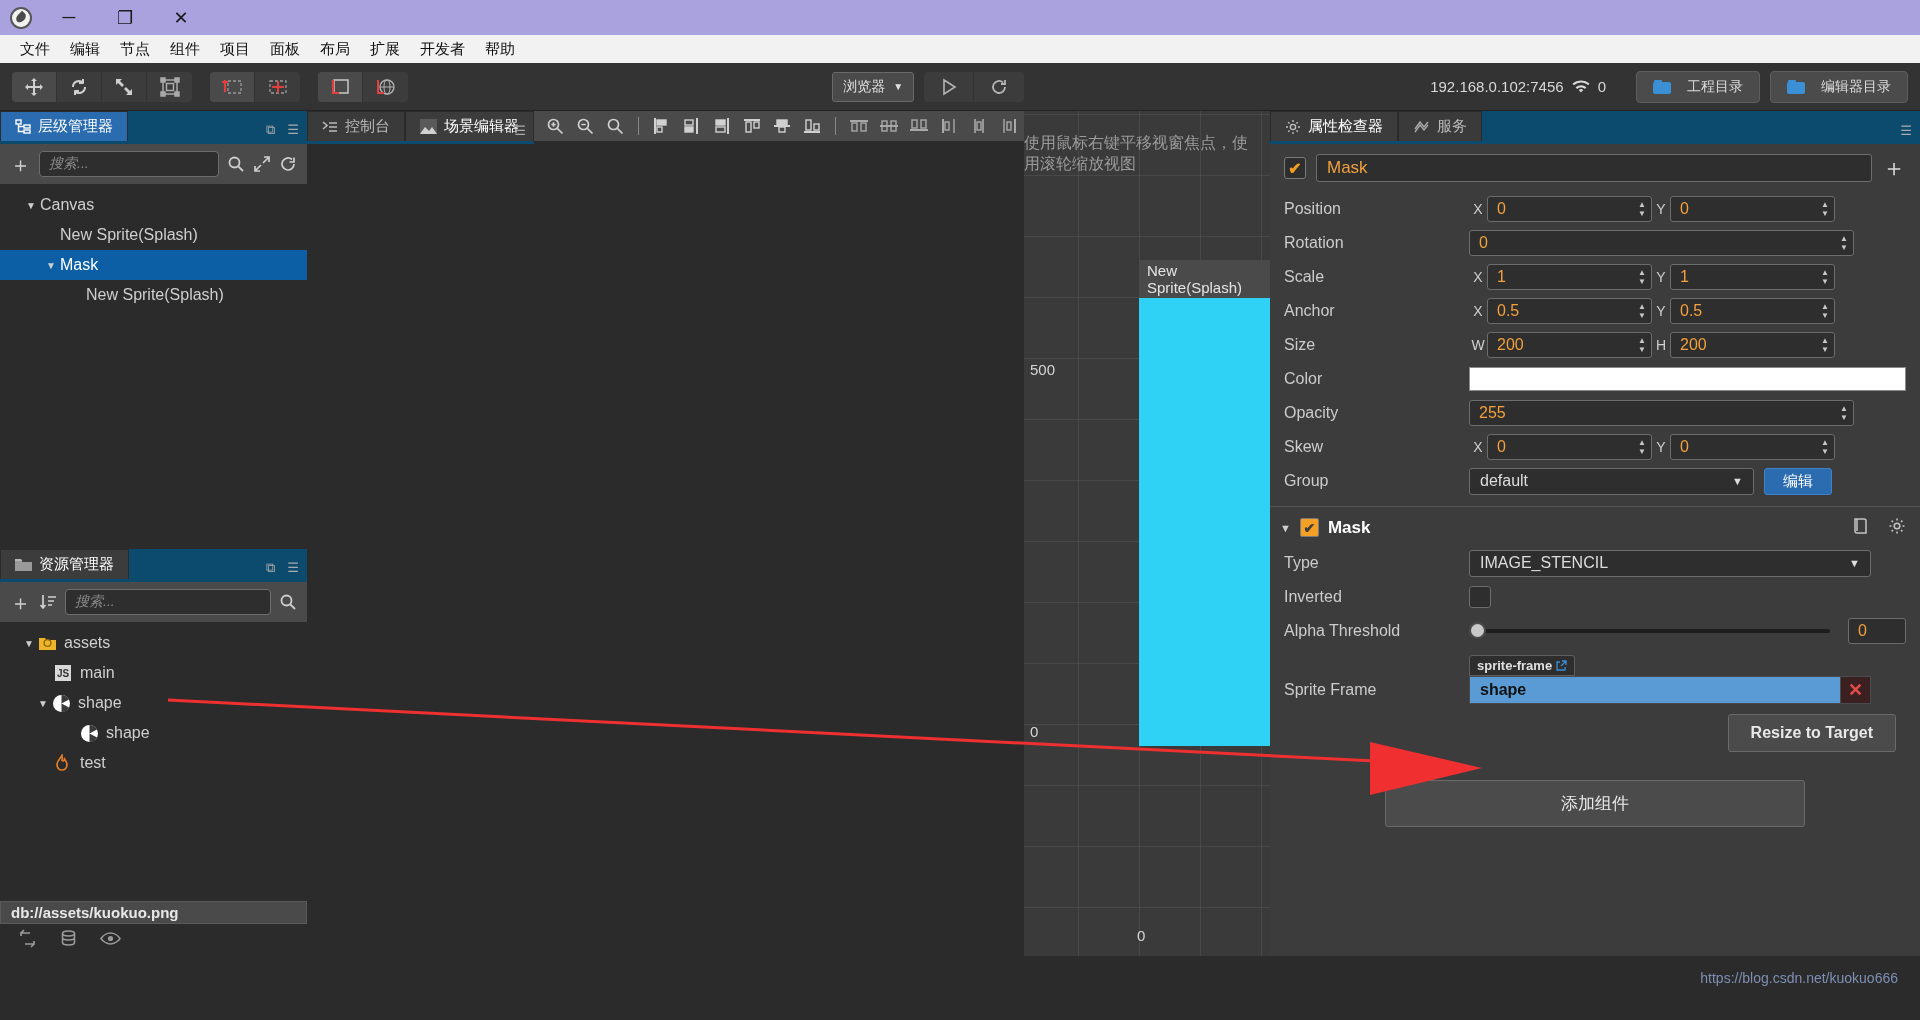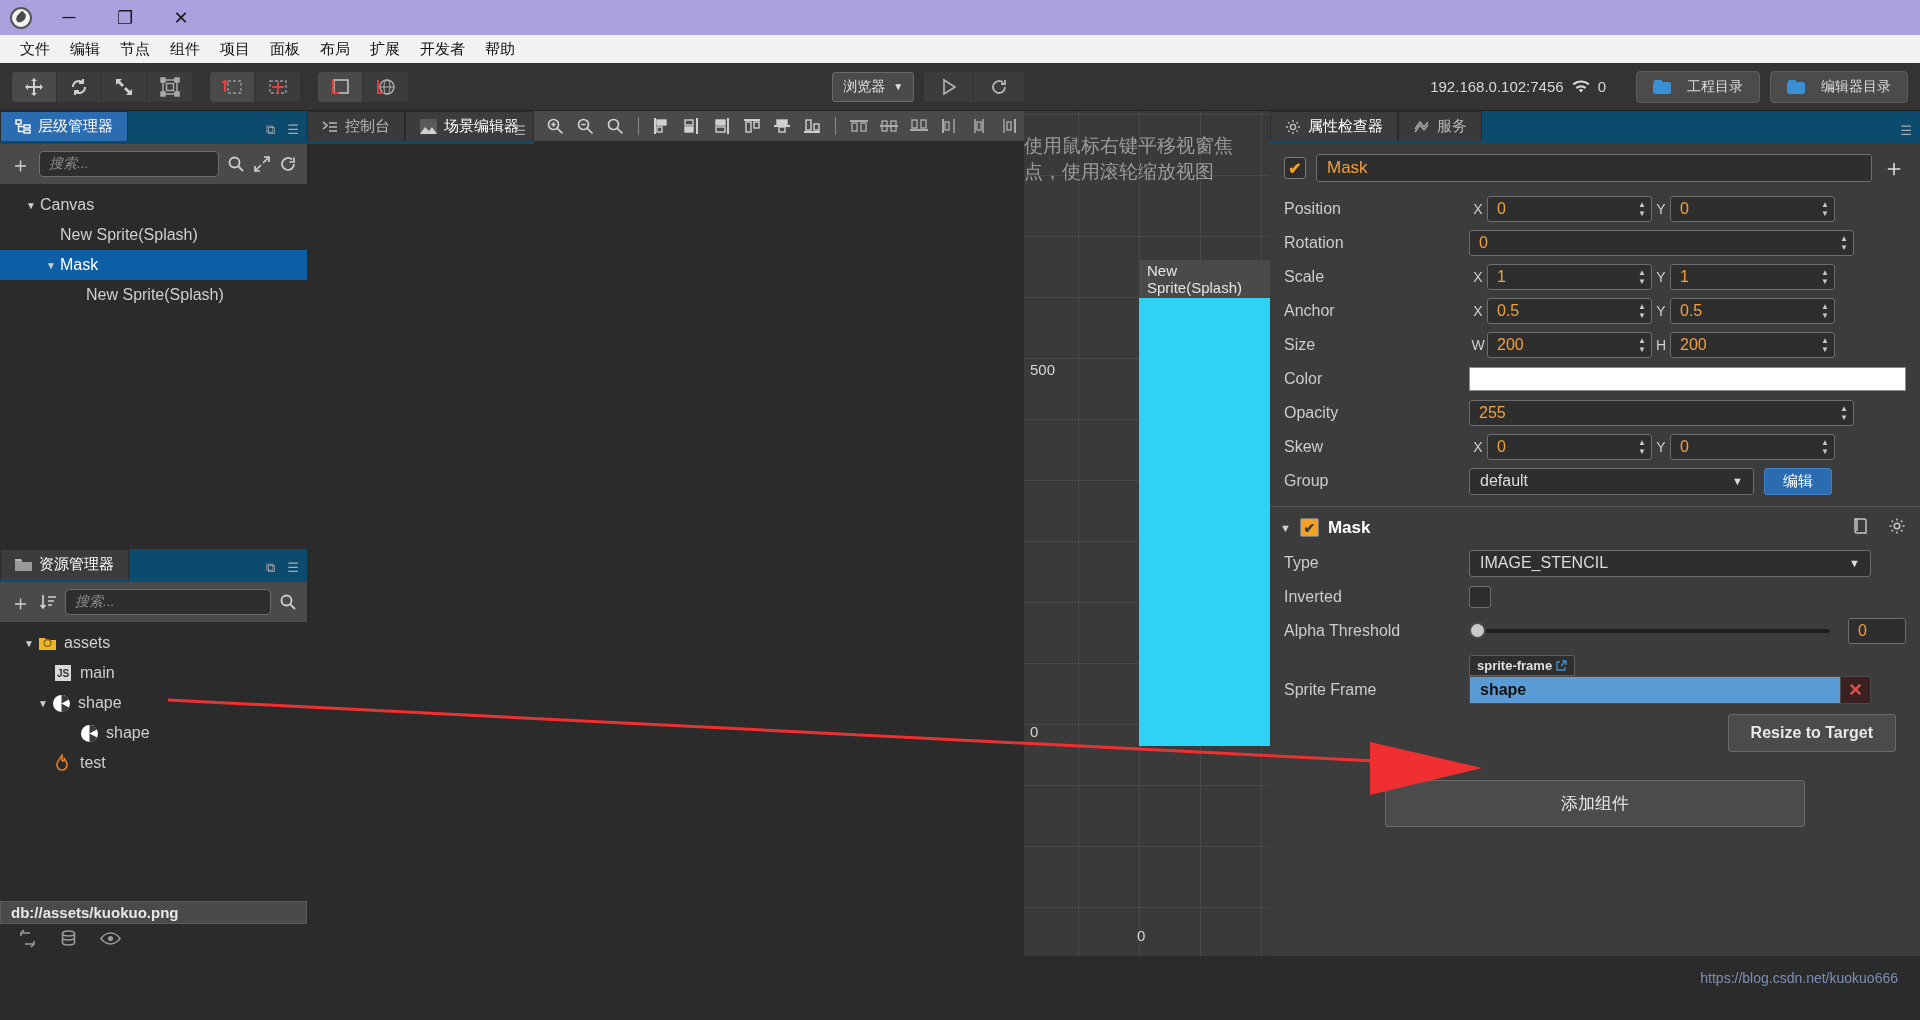--- a/index.html
+++ b/index.html
@@ -98,21 +98,21 @@
   .asep { width:1px;height:18px;background:#888;margin:0 8px;}
   #scene-wrap { flex:1; position:relative; background:#3a3a3a; overflow:hidden; }
   #scene-grid {
     position:absolute; inset:0;
     background-image:
       linear-gradient(to right, rgba(255,255,255,.07) 1px, transparent 1px),
       linear-gradient(to bottom, rgba(255,255,255,.07) 1px, transparent 1px);
     background-size:61px 61px;
     background-position:-7px 3px;
   }
-  #scene-hint { position:absolute; right:18px; top:22px; color:#9b9b9b; font-size:19px; }
+  #scene-hint { position:absolute; right:18px; top:22px; color:#9b9b9b; font-size:16px; }
   #canvas-rect { position:absolute; left:115px; top:175px; width:697px; height:460px; background:#2fd2f5; }
   #ruler-left { position:absolute; left:0; top:0; bottom:30px; width:48px; }
   .rl { position:absolute; left:6px; color:#d6d6d6; font-size:15px;}
   #ruler-bottom { position:absolute; left:0; right:0; bottom:5px; height:24px;}
   .rb { position:absolute; color:#d6d6d6; font-size:15px;}
   #sprite-label { position:absolute; left:115px; top:149px; background:#4a4a4a; color:#e4e4e4;
      font-size:15px; padding:2px 8px; }
   #gizmo-box { position:absolute; left:585px; top:385px; width:146px; height:146px;
      border:2px solid #2b8ae0; }
   #axis-y { position:absolute; left:0px; top:0px; width:3px; background:#3fc13f;}

